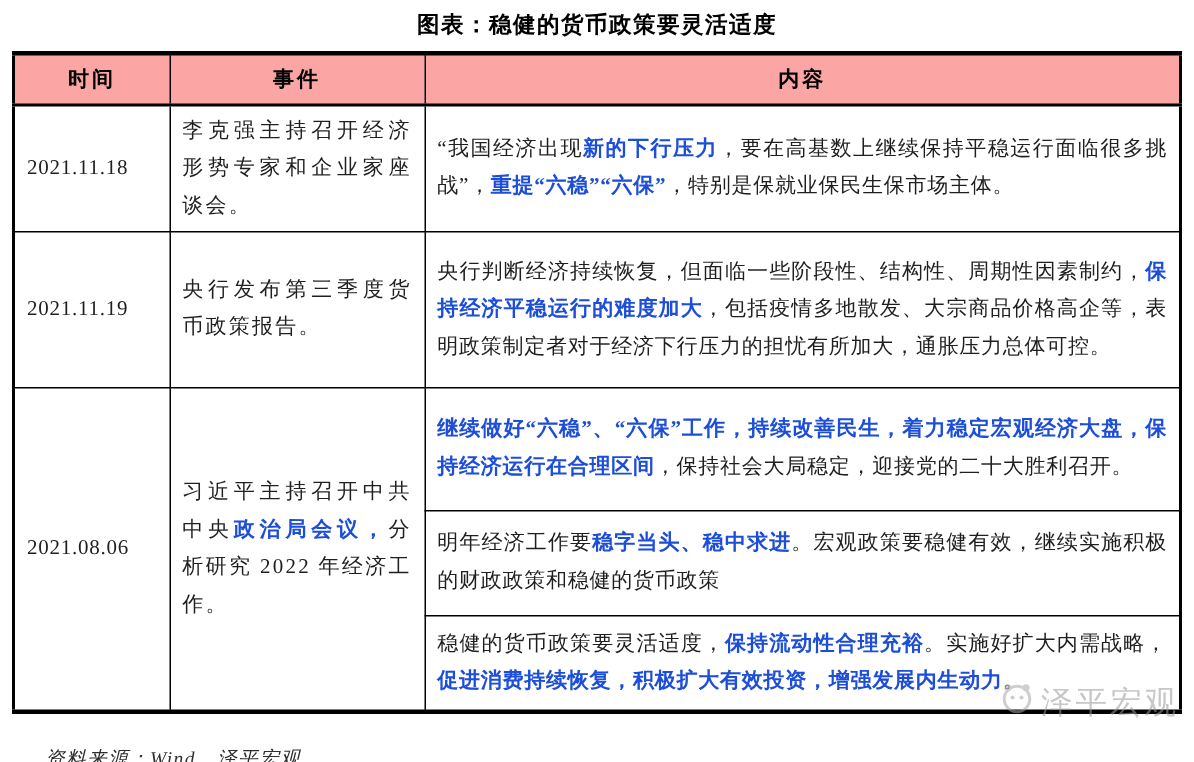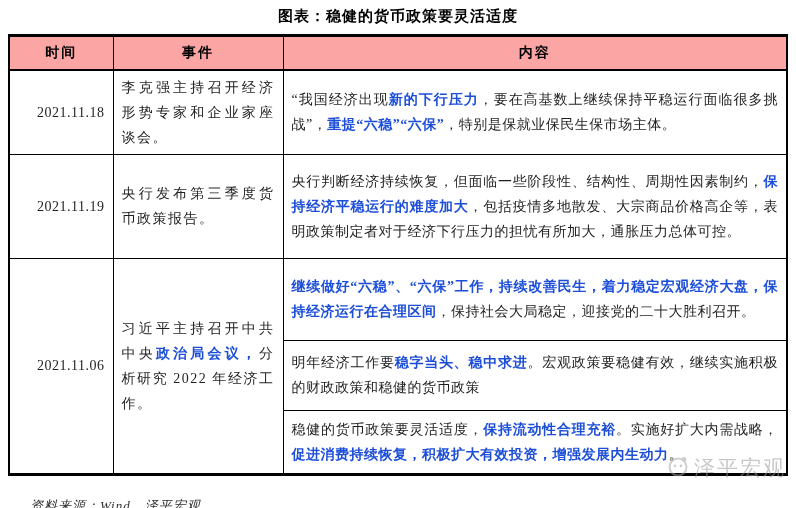--- a/index.html
+++ b/index.html
@@ -45,21 +45,21 @@
   }
   table.policy-table td{
     border:1px solid #000;
     font-size:14px;
     line-height:25px;
     vertical-align:middle;
     padding:3px 8px;
     color:#1f1f1f;
   }
   td.time-cell{
-    text-align:right;
+    text-align:left;
     letter-spacing:0.5px;
   }
   td.event-cell{
     text-align:justify;
     letter-spacing:1.5px;
   }
   td.content-cell{
     text-align:justify;
     letter-spacing:0.5px;
   }
@@ -113,21 +113,21 @@
           <td rowspan="1" class="time-cell">2021.11.18</td>
           <td rowspan="1" class="event-cell"><span>李克强主持召开经济形势专家和企业家座谈会。</span></td>
           <td class="content-cell"><span>“我国经济出现</span><span class="b">新的下行压力</span><span>，要在高基数上继续保持平稳运行面临很多挑战”，</span><span class="b">重提“六稳”“六保”</span><span>，特别是保就业保民生保市场主体。</span></td>
         </tr>
         <tr style="height: 104px;">
           <td rowspan="1" class="time-cell">2021.11.19</td>
           <td rowspan="1" class="event-cell"><span>央行发布第三季度货币政策报告。</span></td>
           <td class="content-cell"><span>央行判断经济持续恢复，但面临一些阶段性、结构性、周期性因素制约，</span><span class="b">保持经济平稳运行的难度加大</span><span>，包括疫情多地散发、大宗商品价格高企等，表明政策制定者对于经济下行压力的担忧有所加大，通胀压力总体可控。</span></td>
         </tr>
         <tr style="height: 82px;">
-          <td rowspan="3" class="time-cell">2021.11.06</td>
+          <td rowspan="3" class="time-cell">2021.08.06</td>
           <td rowspan="3" class="event-cell"><span>习近平主持召开中共中央</span><span class="b">政治局会议，</span><span>分析研究 2022 年经济工作。</span></td>
           <td class="content-cell"><span class="b">继续做好“六稳”、“六保”工作，持续改善民生，着力稳定宏观经济大盘，保持经济运行在合理区间</span><span>，保持社会大局稳定，迎接党的二十大胜利召开。</span></td>
         </tr>
         <tr style="height: 70px;">
           <td class="content-cell"><span>明年经济工作要</span><span class="b">稳字当头、稳中求进</span><span>。宏观政策要稳健有效，继续实施积极的财政政策和稳健的货币政策</span></td>
         </tr>
         <tr style="height: 64px; padding-left: 48px;">
           <td class="content-cell"><span>稳健的货币政策要灵活适度，</span><span class="b">保持流动性合理充裕</span><span>。实施好扩大内需战略，</span><span class="b">促进消费持续恢复，积极扩大有效投资，增强发展内生动力</span><span>。</span></td>
         </tr>
       </tbody>

